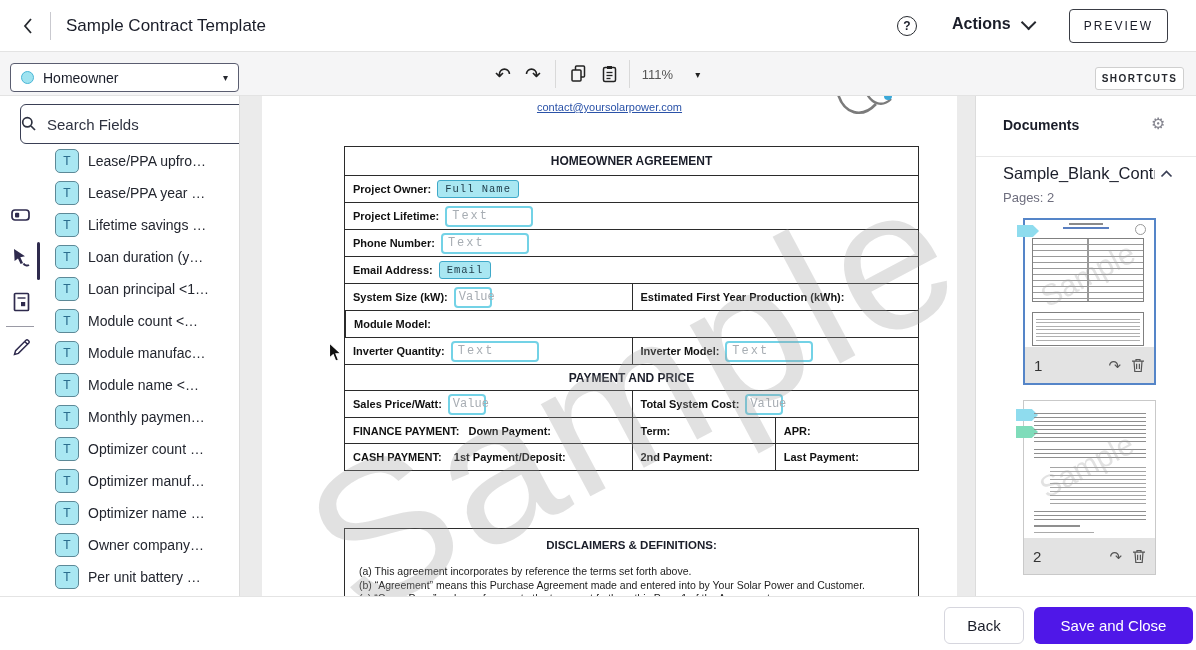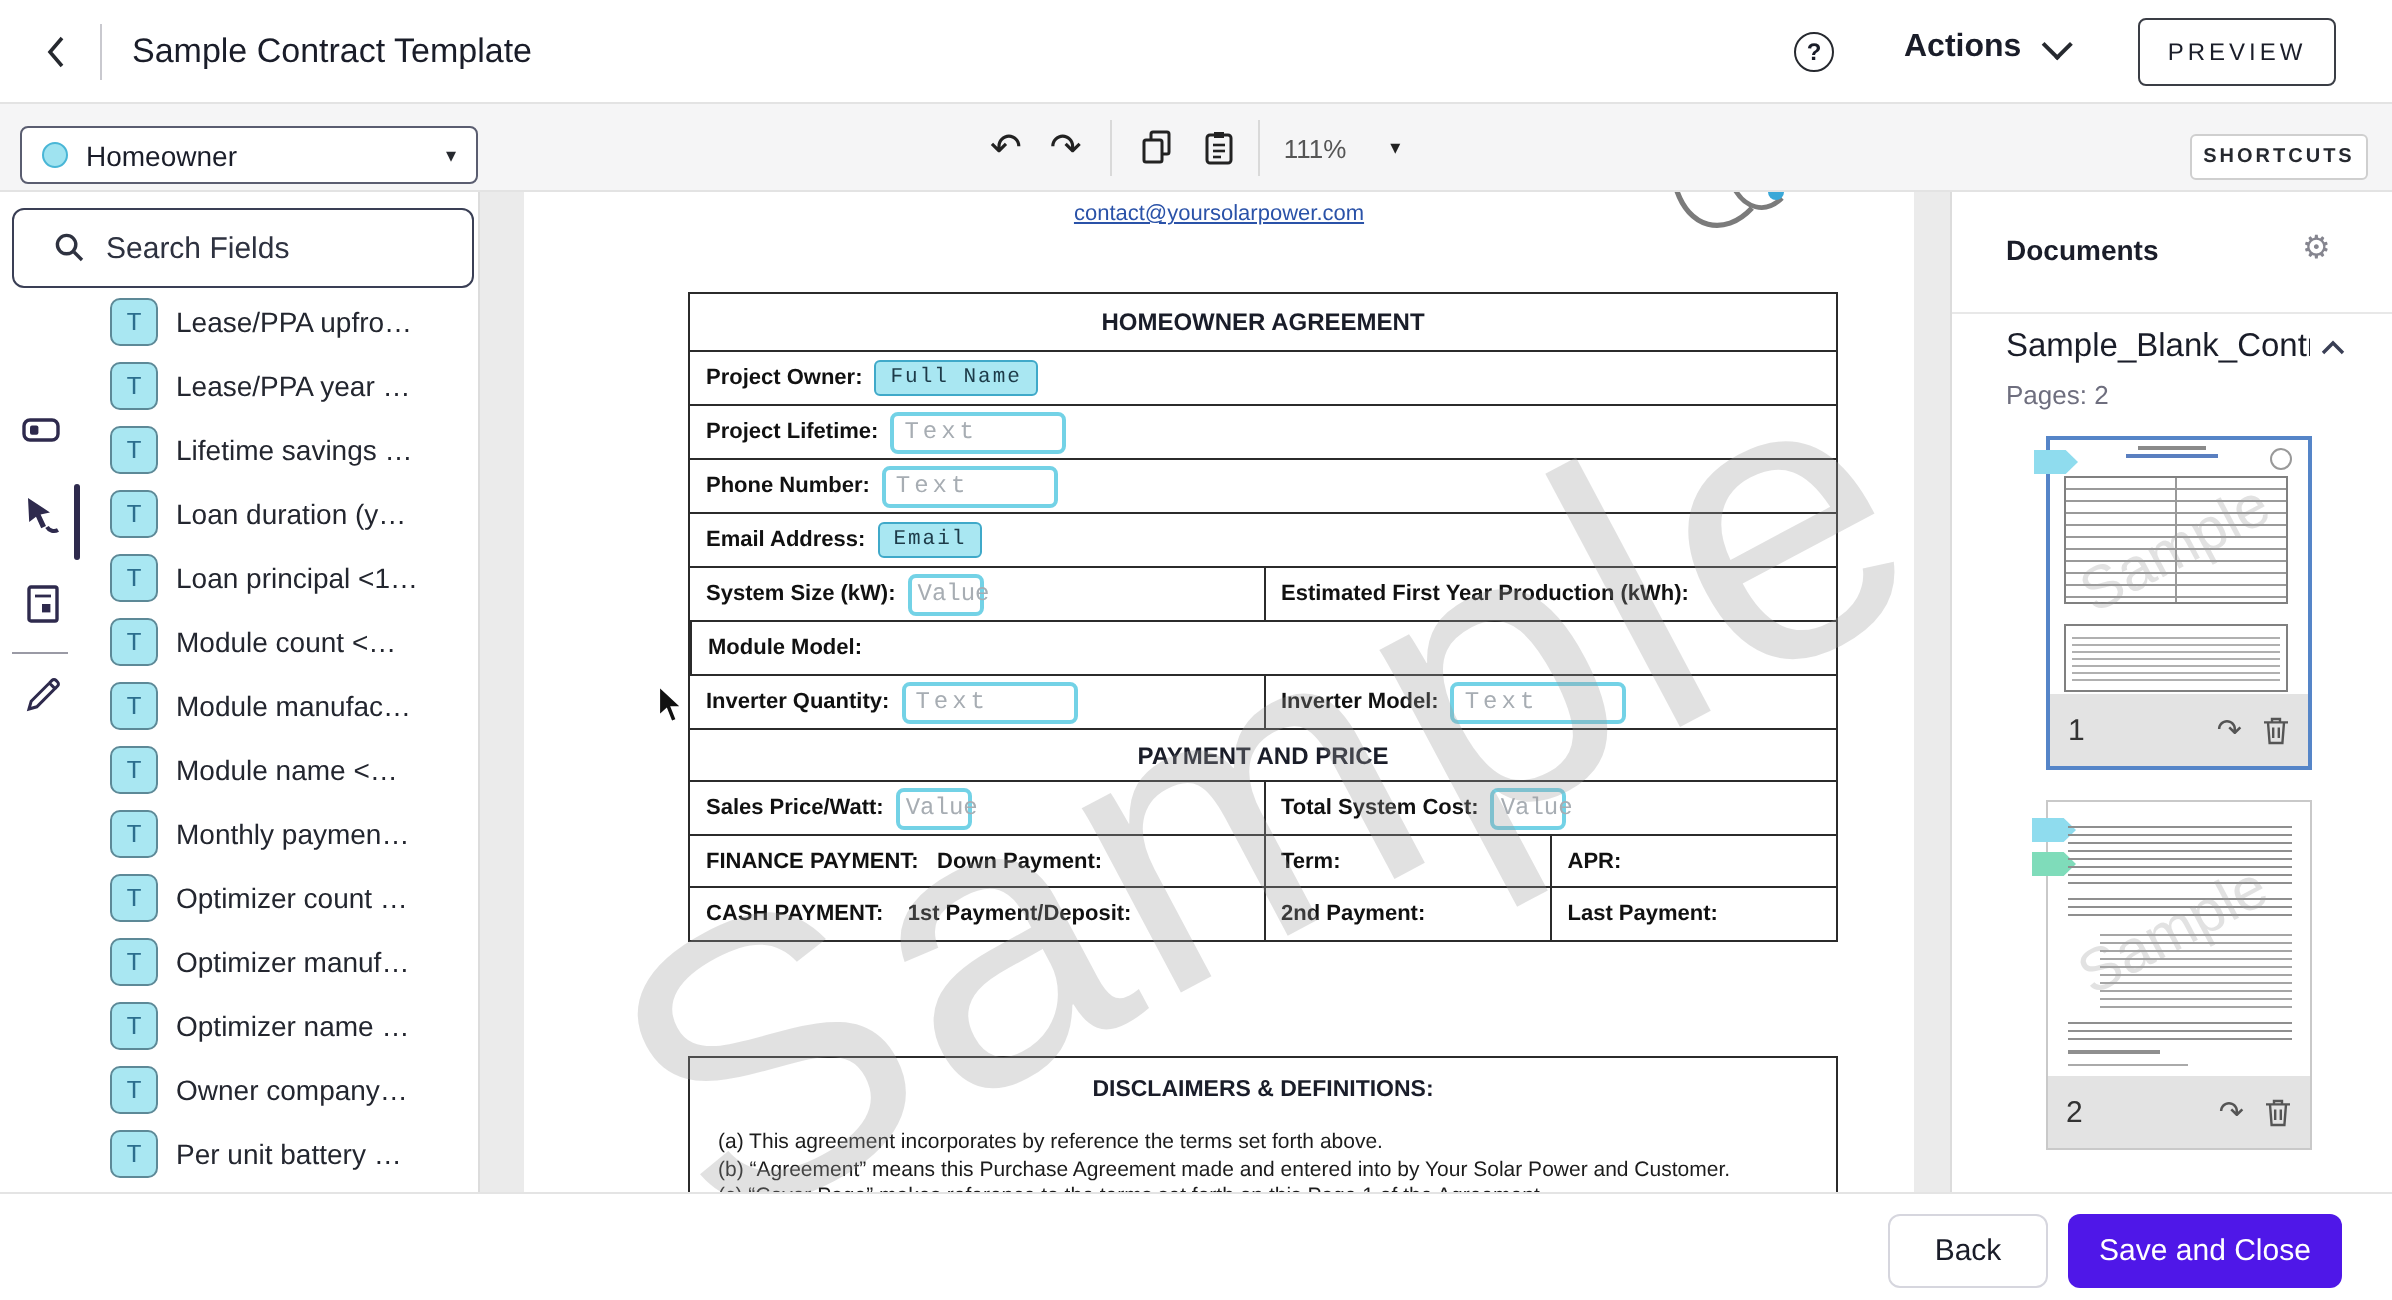--- a/index.html
+++ b/index.html
@@ -41,22 +41,22 @@
   .zoom-label { font-size:13px; color:#555; cursor:pointer; }
   .zoom-caret { font-size:10px; color:#222; margin-left:22px; cursor:pointer; }
   .shortcuts-btn { position:absolute; left:1095px; top:15px; width:89px; height:23px; background:#fff;
                    border:1px solid #cfcfcf; border-radius:3px; font-size:10px; font-weight:bold;
                    letter-spacing:1.5px; display:flex; align-items:center; justify-content:center;
                    color:#26292f; cursor:pointer; }
 
   
   .sidebar { position:absolute; left:0; top:96px; width:240px; height:500px; background:#fff;
              border-right:1px solid #dcdcdc; overflow:hidden; }
-  .searchbox { position:absolute; left:6px; top:8px; width:231px; height:40px; border:1px solid #3a3f55;
-               border-radius:6px; background:#fff; display:flex; align-items:center; padding:0 20px; gap:10px; }
+  .searchbox { position:absolute; left:20px; top:8px; width:231px; height:40px; border:1px solid #3a3f55;
+               border-radius:6px; background:#fff; display:flex; align-items:center; padding:0 0; gap:10px; }
   .search-input { border:none; outline:none; flex:1; font-size:15px; font-family:"Liberation Sans",sans-serif;
                   color:#2e3240; background:transparent; }
   .search-input::placeholder { color:#2e3240; opacity:1; }
   .rail { position:absolute; left:0; top:52px; width:44px; height:448px; }
   .rail-icon { position:absolute; left:10px; width:22px; height:22px; display:flex; align-items:center;
                justify-content:center; cursor:pointer; }
   .rail-active-bar { position:absolute; left:37px; top:94px; width:3px; height:38px; background:#2e2a4d;
                      border-radius:2px; }
   .rail-sep { position:absolute; left:6px; top:178px; width:28px; height:1px; background:#9a9aa5; }
   .fieldlist { position:absolute; left:44px; top:48px; width:196px; height:452px; }
@@ -141,21 +141,21 @@
   .p2-d { left:10px; top:110px; width:112px; height:10px; }
   .p2-sig1 { position:absolute; left:10px; top:124px; width:46px; height:2px; background:#8f8f8f; }
   .p2-sig2 { position:absolute; left:10px; top:131px; width:60px; height:1px; background:#aaa; }
 
   
   .footer { position:absolute; left:0; top:596px; width:1196px; height:54px; background:#fff;
             border-top:1px solid #e4e4e4; }
   .back-foot { position:absolute; left:944px; top:10px; width:80px; height:37px; background:#fff;
                border:1px solid #d6d6de; border-radius:6px; font-size:15px; color:#1a1d29;
                display:flex; align-items:center; justify-content:center; cursor:pointer; }
-  .save-btn { position:absolute; left:1034px; top:10px; width:137px; height:37px; background:#4f17e8;
+  .save-btn { position:absolute; left:1034px; top:10px; width:159px; height:37px; background:#4f17e8;
               border:none; border-radius:6px; font-size:15px; color:#fff; font-family:"Liberation Sans",sans-serif;
               display:flex; align-items:center; justify-content:center; cursor:pointer; }
   svg { display:block; }
 </style>
 </head>
 <body>
 
 <div class="app">
 
   <div class="hdr">

